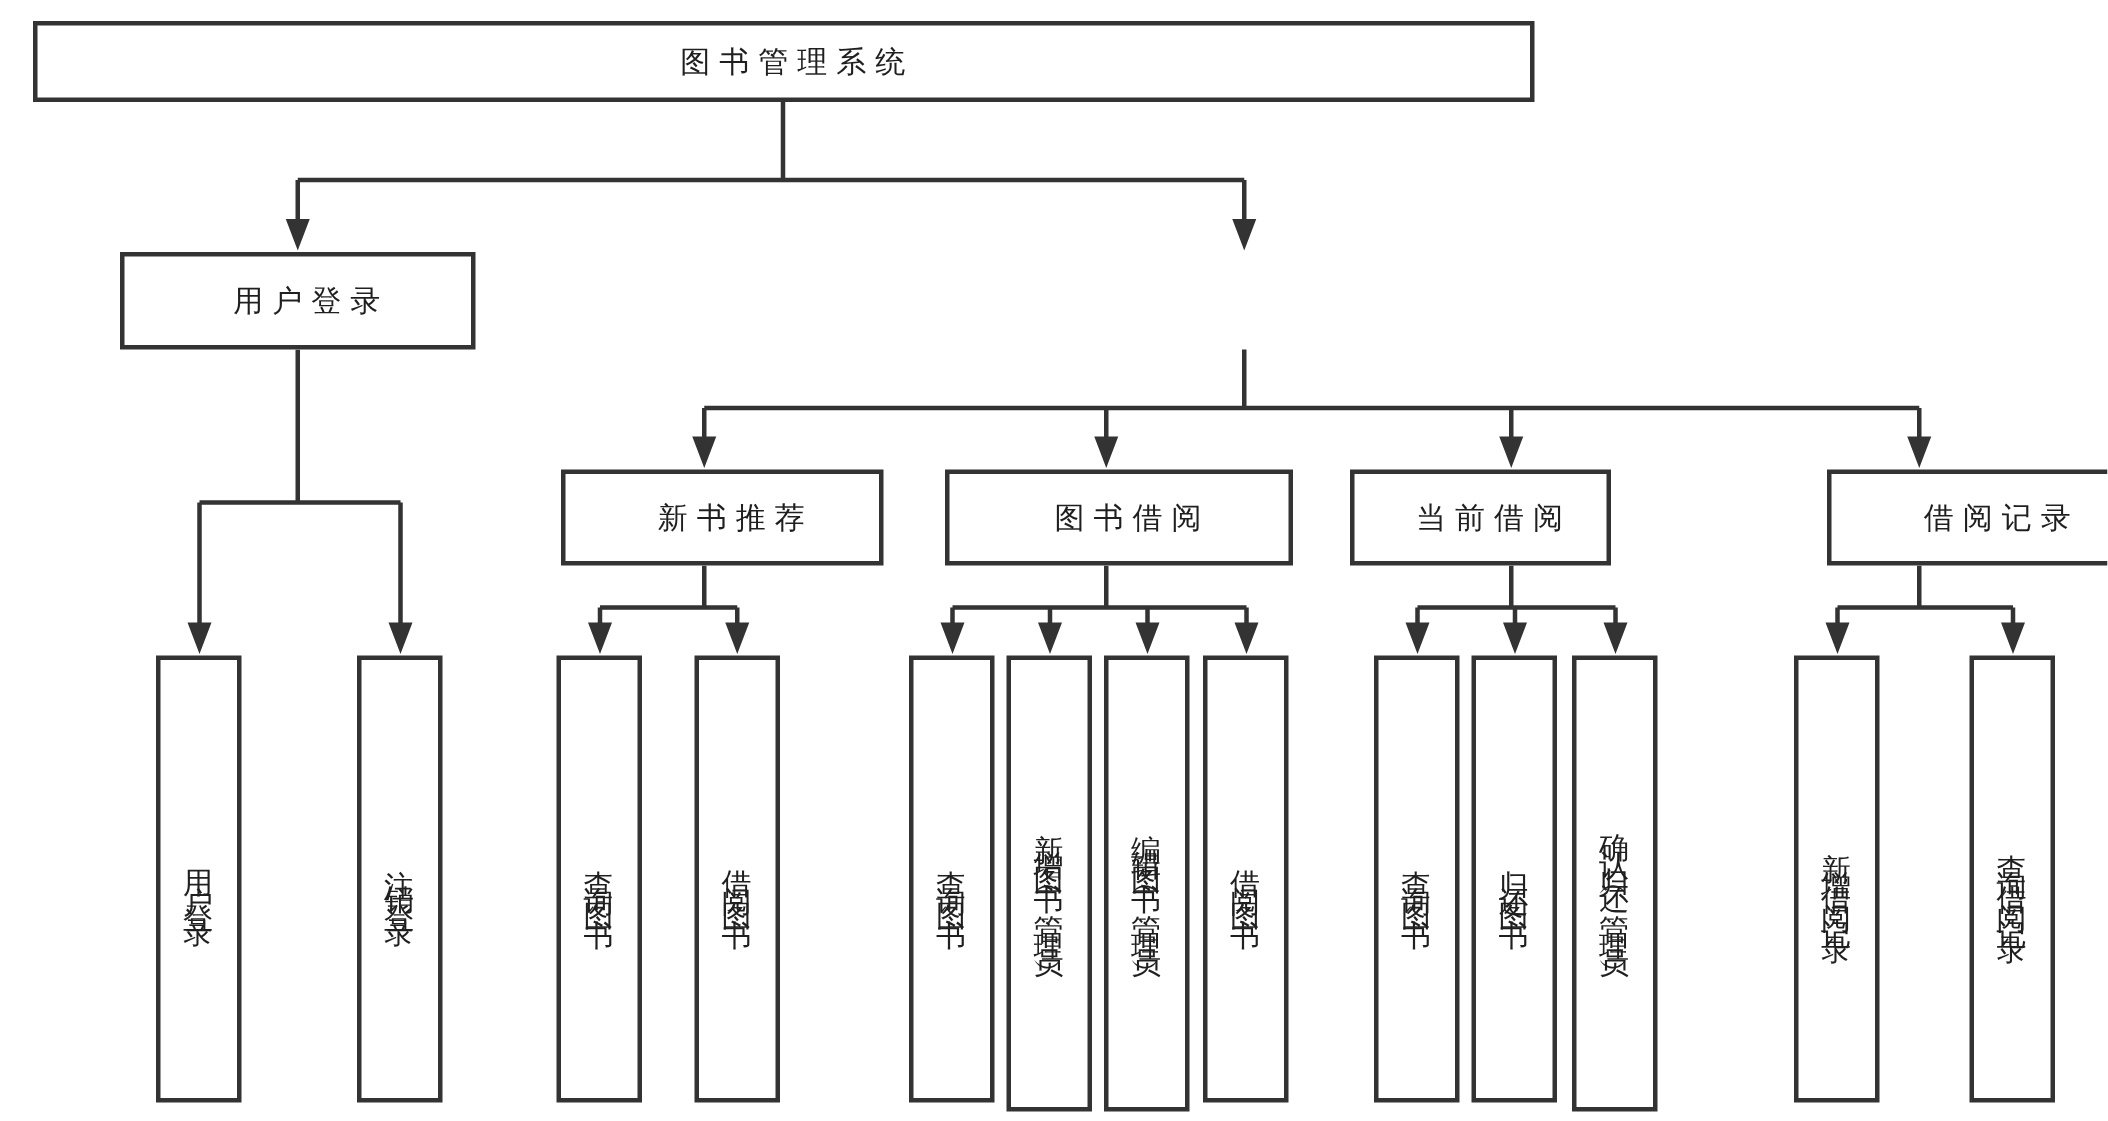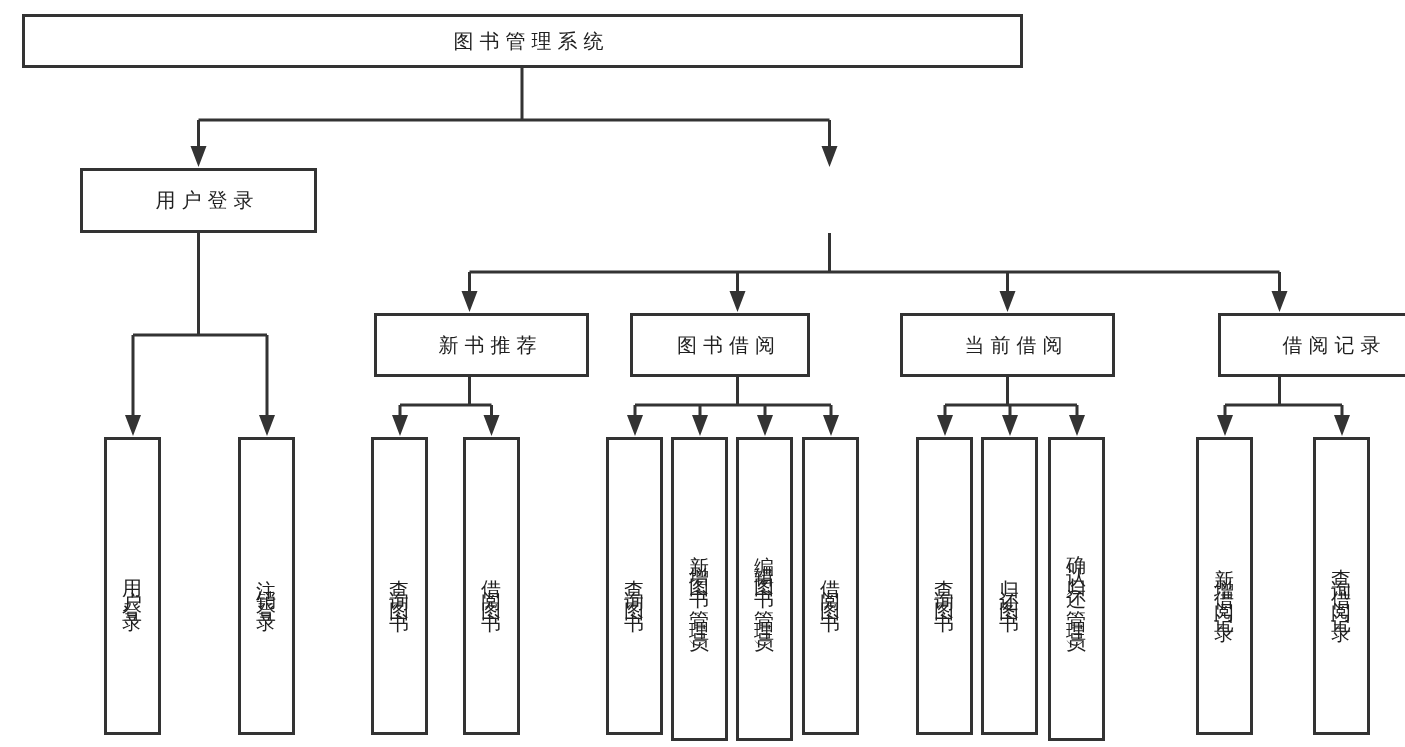--- a/index.html
+++ b/index.html
@@ -71,22 +71,22 @@
     text-shadow: 1px 1px 0 rgba(252, 85, 85, 0.35), -1px -1px 0 rgba(255,255,255,0.9);
     z-index: 5;
     white-space: nowrap;
   }
 
   
   #n-root { left: 22px;  top: 14px;  width: 1001px; height: 54px; }
   #n-l2a  { left: 80px;  top: 168px; width: 237px;  height: 65px; }
   #n-l2b  { left: 712px; top: 168px; width: 235px;  height: 65px; }
   #n-l3a  { left: 362px; top: 313px; width: 215px;  height: 64px; margin-left: 12px; }
-  #n-l3b  { left: 630px; top: 313px; width: 180px;  height: 64px; }
-  #n-l3c  { left: 900px; top: 313px; width: 215px;  height: 64px; }
+  #n-l3b  { left: 630px; top: 313px; width: 232px;  height: 64px; }
+  #n-l3c  { left: 900px; top: 313px; width: 174px;  height: 64px; }
   #n-l3d  { left: 1172px; top: 313px; width: 215px; height: 64px; margin-left: 46px; }
   #n-a1 { left: 104px; }
   #n-a2 { left: 238px; }
   #n-b1 { left: 371px; }
   #n-b2 { left: 463px; }
   #n-c1 { left: 606px; }
   #n-c2 { left: 671px; }
   #n-c3 { left: 736px; }
   #n-c4 { left: 802px; }
   #n-d1 { left: 916px; }

